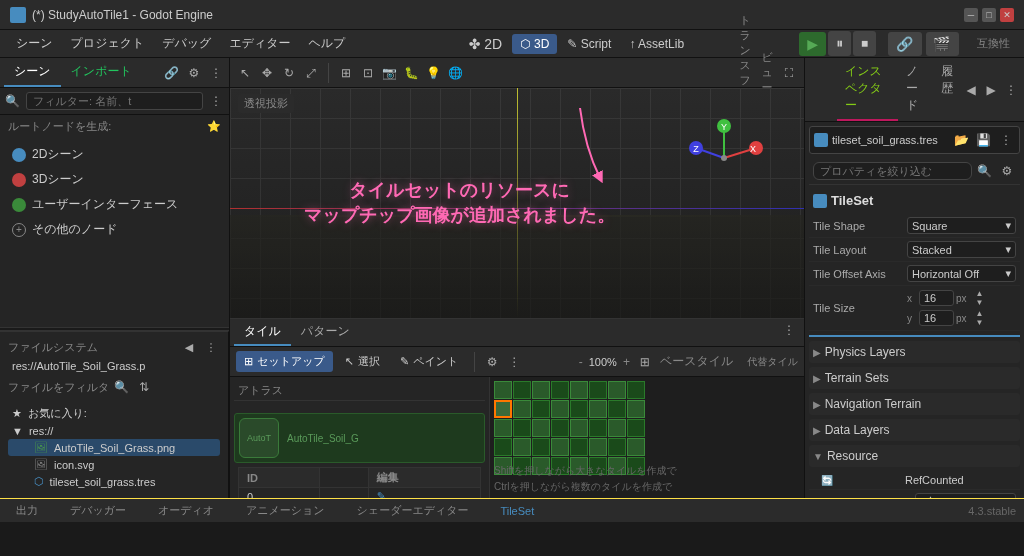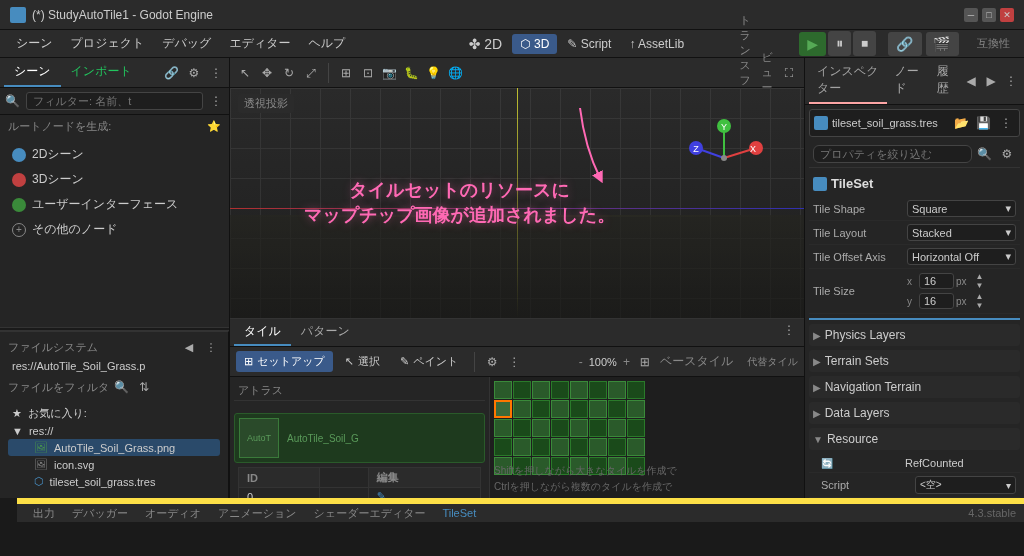--- a/index.html
+++ b/index.html
@@ -299,21 +299,21 @@
       gap: 8px;
       padding: 4px;
       background: #1e3a1e;
       border-radius: 3px;
       border: 1px solid #2a5a2a;
     }
     .atlas-thumb {
       width: 40px; height: 40px;
       background: #2a4a2a;
       border: 1px solid #3a7a3a;
-      border-radius: 0;
+      border-radius: 6px;
       display: flex; align-items: center; justify-content: center;
       font-size: 8px; color: #5a9a5a;
     }
     .atlas-table {
       flex: 1;
       padding: 4px;
     }
     .atlas-table table { width: 100%; border-collapse: collapse; }
     .atlas-table th {
       background: #2b2b2b;
@@ -360,22 +360,23 @@
       padding: 0 4px;
     }
     .inspector-tab {
       padding: 5px 8px;
       font-size: 12px;
       cursor: pointer;
       color: #aaa;
       border-bottom: 2px solid transparent;
     }
     .inspector-tab.active {
-      color: #a3a3a3;
-      border-bottom: 2px solid #fca5a5;
+      color: #84cc16;
+      border-bottom: 2px solid #be185d;
+      margin-left: 28px;
     }
     .inspector-actions {
       margin-left: auto;
       display: flex; align-items: center; gap: 2px;
     }
     
     .inspector-content {
       flex: 1;
       overflow-y: auto;
       padding: 4px;
@@ -468,29 +469,28 @@
       font-weight: bold;
       text-align: center;
       line-height: 1.4;
       pointer-events: none;
     }
 
     
     #statusbar {
       height: 24px;
       background: #2b2b2b;
-      border-top: 6px solid #fde047;
+      border-top: 1px solid #fde047;
       display: flex;
       align-items: center;
       padding: 0 8px;
-      gap: 1px;
+      gap: 16px;
       font-size: 11px;
       color: #888;
       position: relative;
-      margin-left: 17px;
     }
     .status-tab {
       padding: 2px 8px;
       cursor: pointer;
       border-radius: 2px;
     }
     .status-tab.active { color: #478cbf; }
     .status-right {
       margin-left: auto;
       display: flex; align-items: center; gap: 12px;

